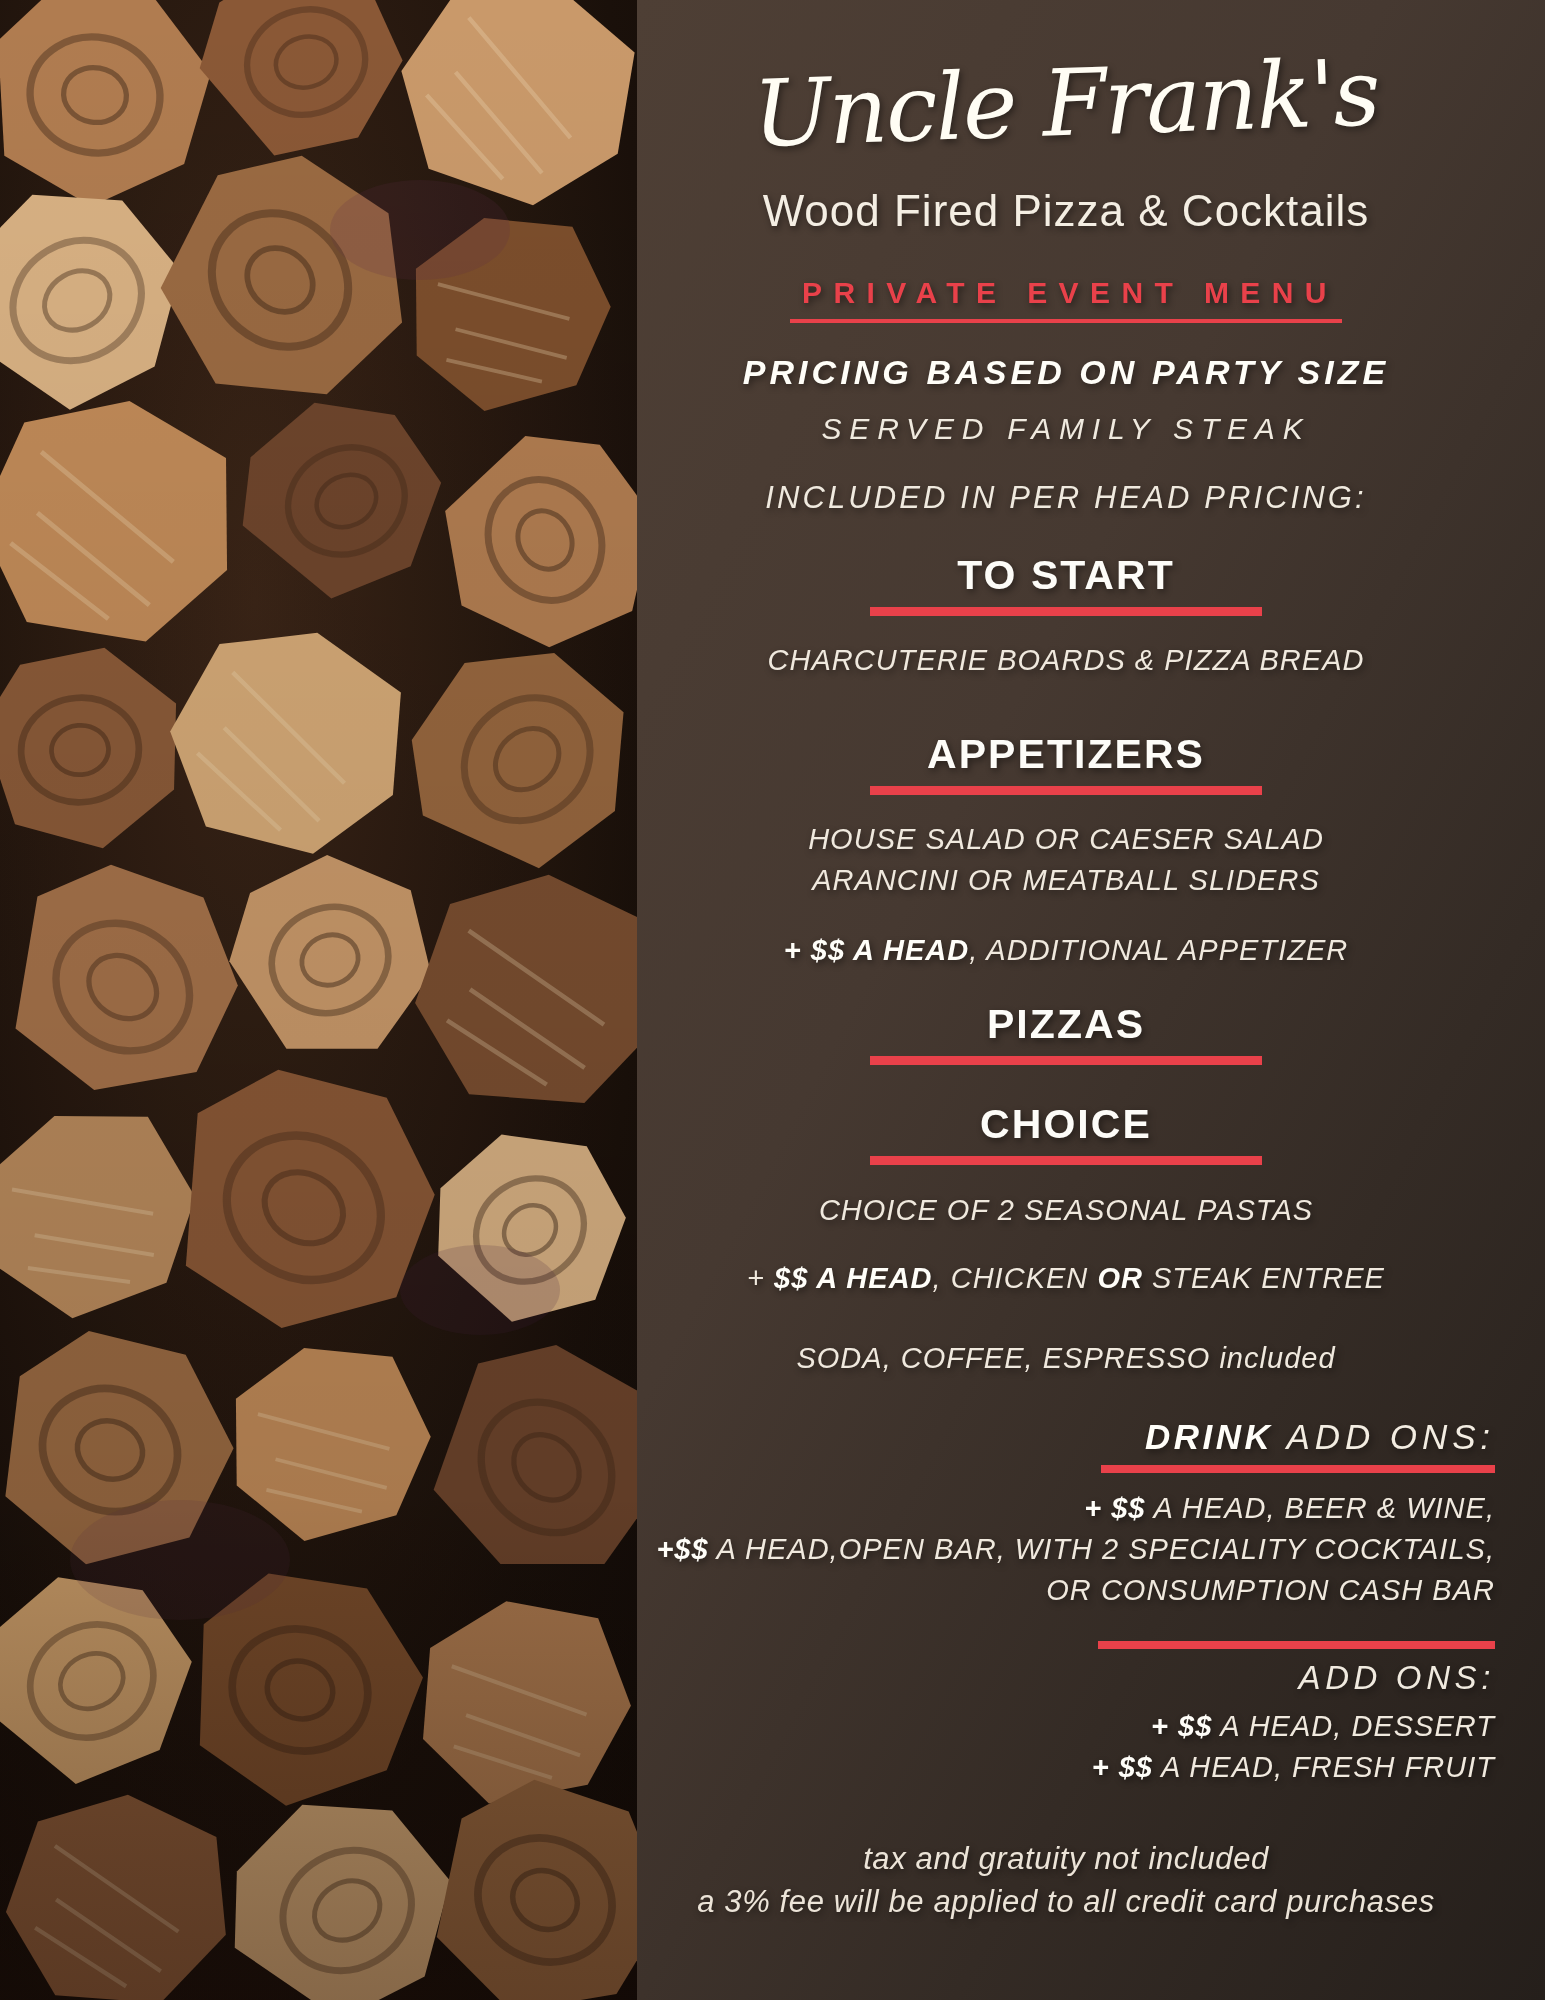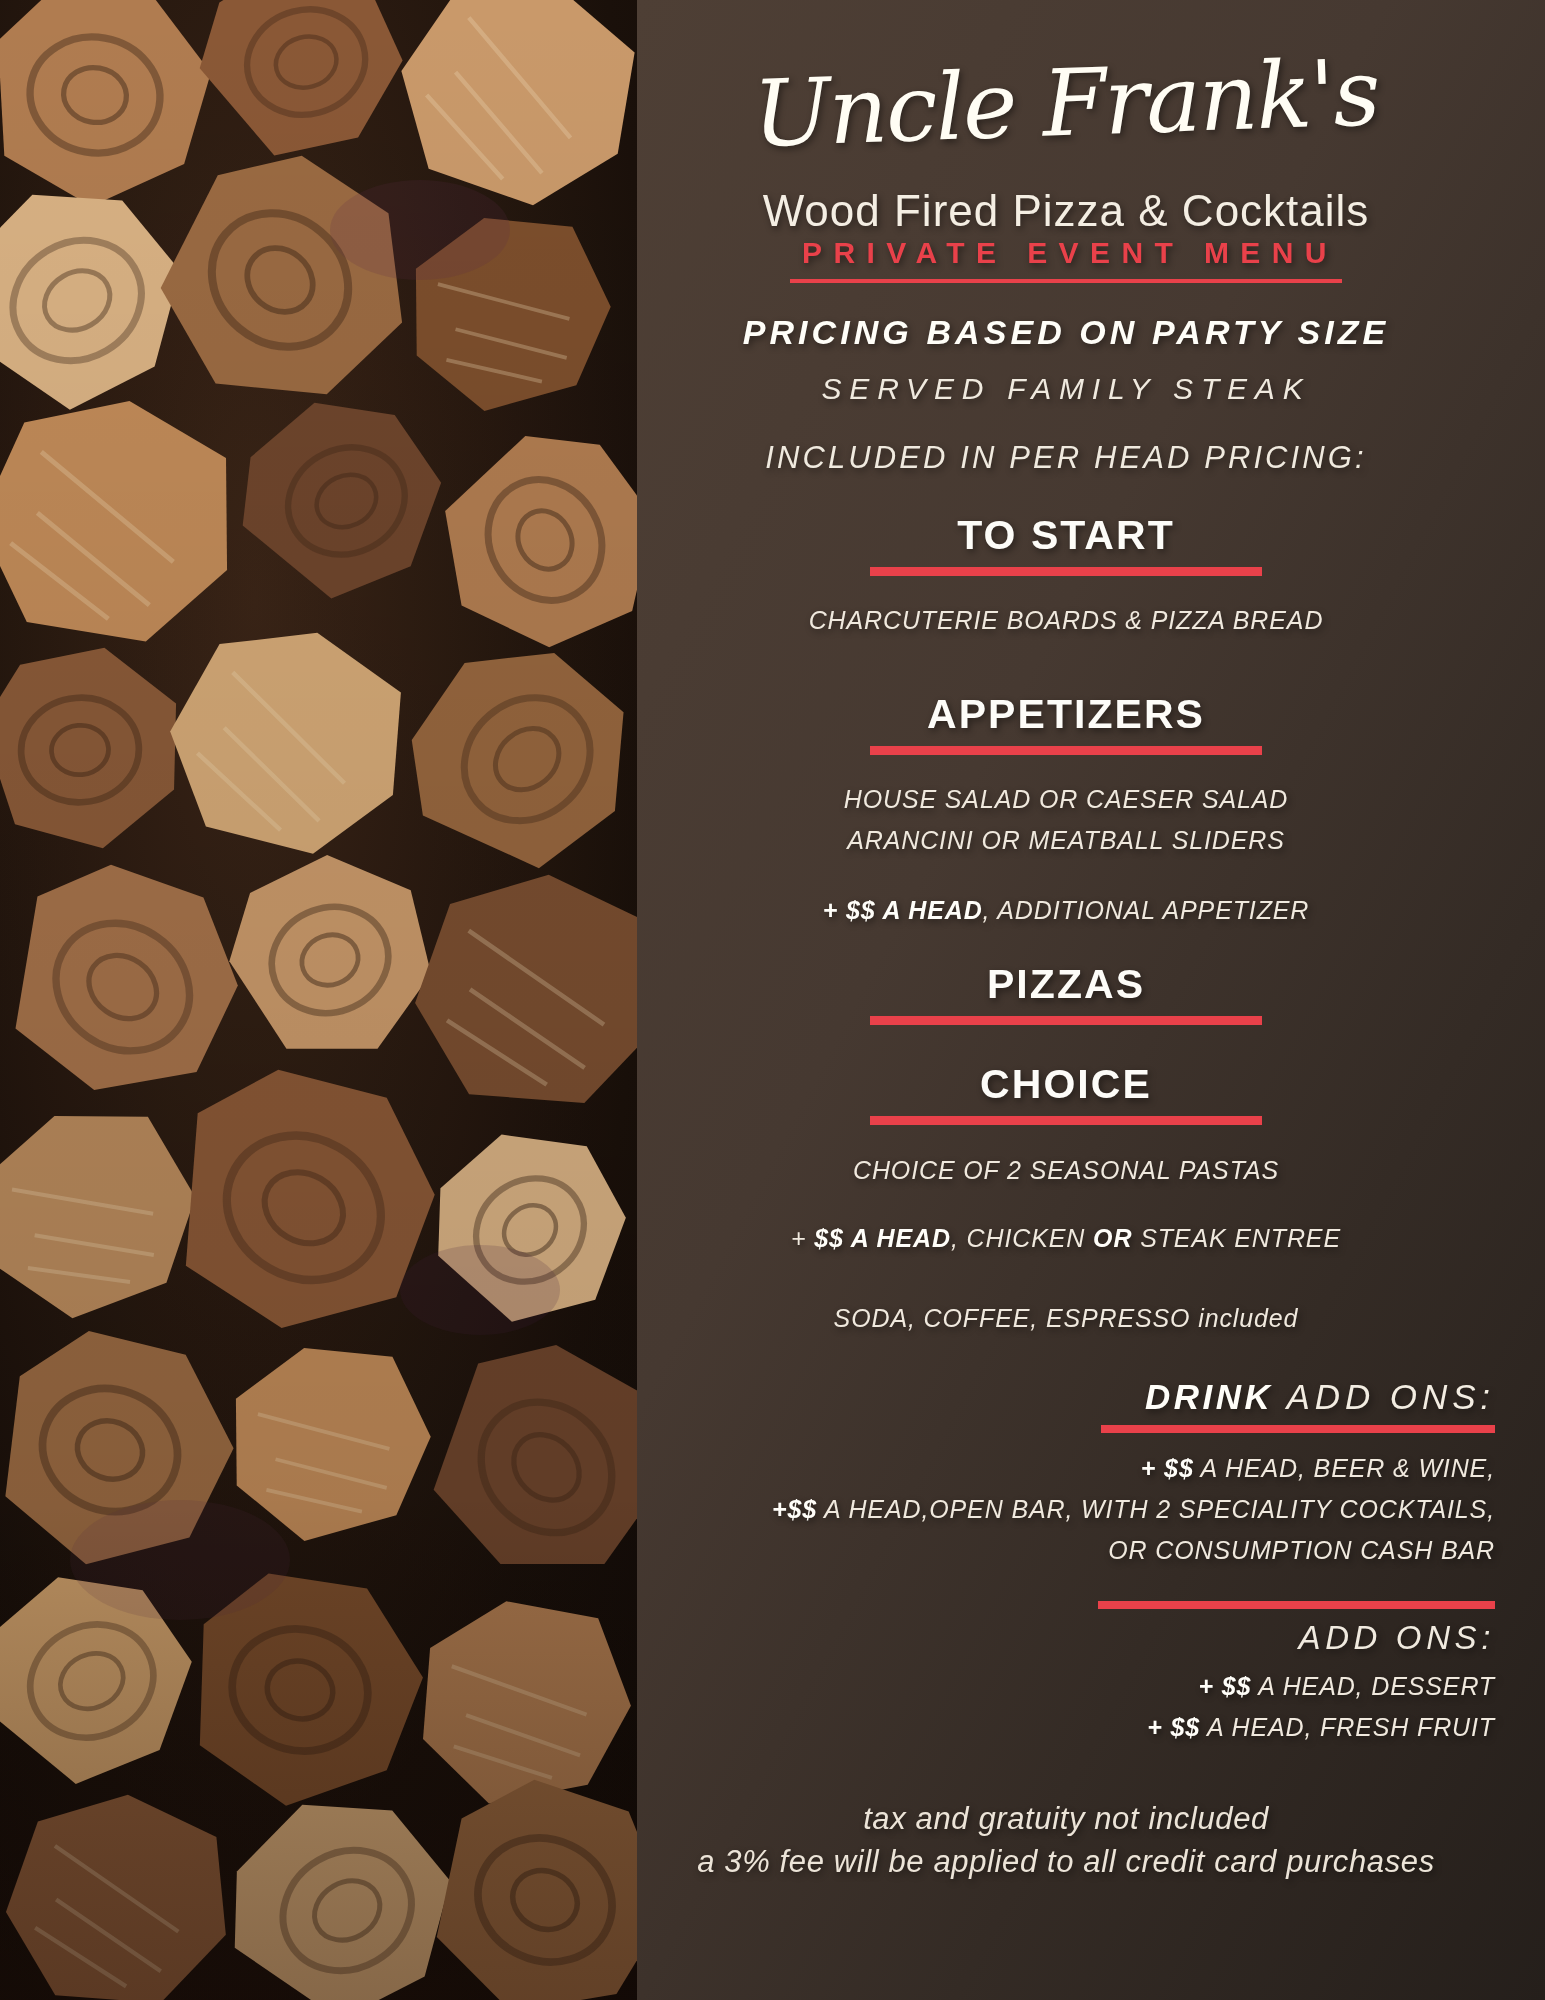--- a/index.html
+++ b/index.html
@@ -13,28 +13,28 @@
          background:linear-gradient(118deg,#4e3f35 0%,#463931 38%,#342b25 70%,#251f1b 100%);
          box-sizing:border-box;padding:44px 50px 0 0;
          display:flex;flex-direction:column;align-items:center;
          color:#efe8dd;}
   .panel > *{flex:0 0 auto;}
   .shadowed{text-shadow:2px 3px 7px rgba(0,0,0,.45);}
   .logo-script{font-family:"DejaVu Serif","Liberation Serif",serif;font-style:italic;
                font-size:92px;line-height:120px;color:#fffdf4;letter-spacing:-2px;
                transform:rotate(-2deg);}
   .logo-sub{margin-top:22px;font-size:44px;line-height:50px;color:#f4eee3;letter-spacing:1px;}
-  .banner{font-size:30px;font-weight:bold;letter-spacing:.38em;
+  .banner{margin-top:40px;font-size:30px;font-weight:bold;letter-spacing:.38em;
           color:#e9414a;border-bottom:4px solid #e9414a;padding:0 4px 9px 12px;}
   .tag1{margin-top:30px;font-size:34px;font-weight:bold;font-style:italic;letter-spacing:.12em;color:#fffef8;}
   .tag2{margin-top:20px;font-size:30px;font-style:italic;letter-spacing:.26em;color:#f0eadf;}
   .tag3{margin-top:34px;font-size:31px;font-style:italic;letter-spacing:.10em;color:#f0eadf;}
   .sec-h{font-size:41px;font-weight:bold;letter-spacing:.05em;color:#fdfcf8;line-height:46px;}
   .bar{height:9px;width:392px;background:#e9414a;margin-top:9px;}
-  .line{font-size:25px;font-style:italic;letter-spacing:.035em;color:#f0e9de;line-height:34px;text-align:right;}
+  .line{font-size:29px;font-style:italic;letter-spacing:.035em;color:#f0e9de;line-height:34px;text-align:right;}
   .b{font-weight:bold;color:#fffef9;}
   .mt-sec{margin-top:54px;} .mt-body{margin-top:27px;} .mt-tight{margin-top:7px;}
   .mt-addon{margin-top:36px;}
   .right-block{align-self:stretch;text-align:right;display:flex;flex-direction:column;
                align-items:flex-end;}
   .drink-title{margin-top:42px;font-size:35px;font-style:italic;letter-spacing:.14em;color:#f3ede2;}
   .drink-title .b{letter-spacing:.10em;}
   .bar-right{height:8px;width:394px;background:#e9414a;margin-top:8px;}
   .addons-title{margin-top:10px;font-size:33px;font-style:italic;letter-spacing:.14em;color:#f0eadf;}
   .footer-line{font-size:31px;font-style:italic;letter-spacing:.02em;color:#ece4d8;line-height:37px;}

